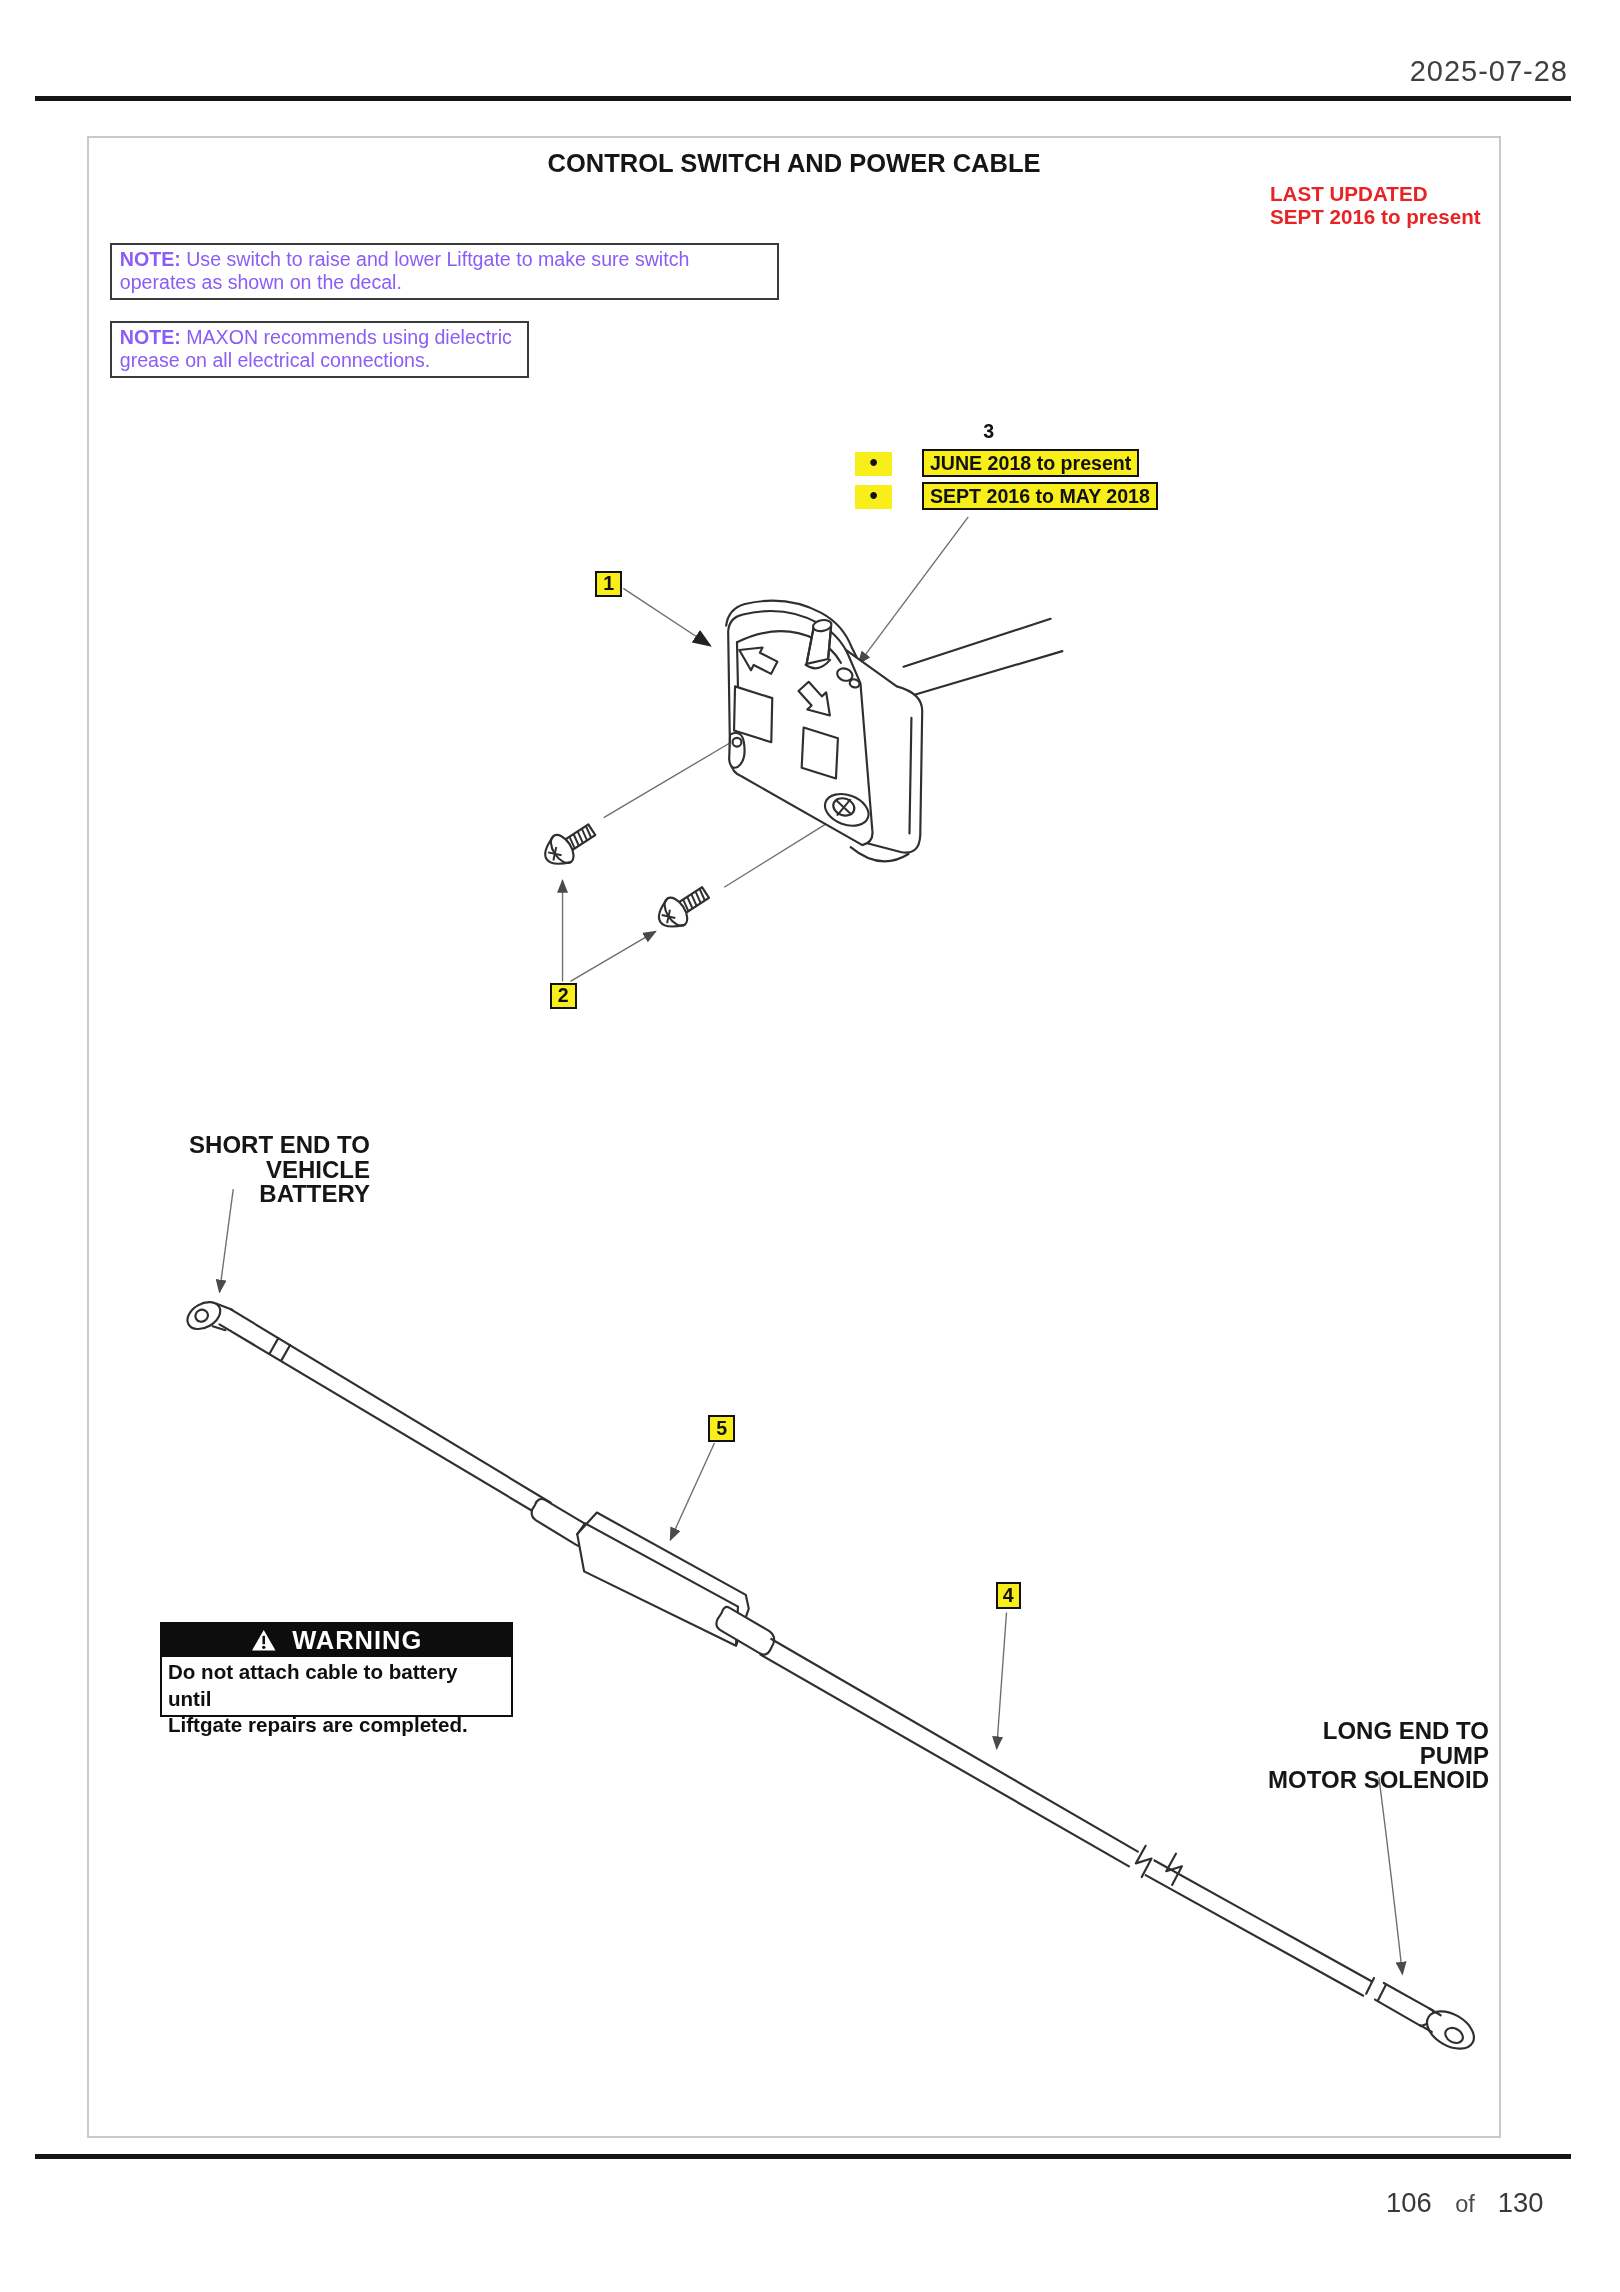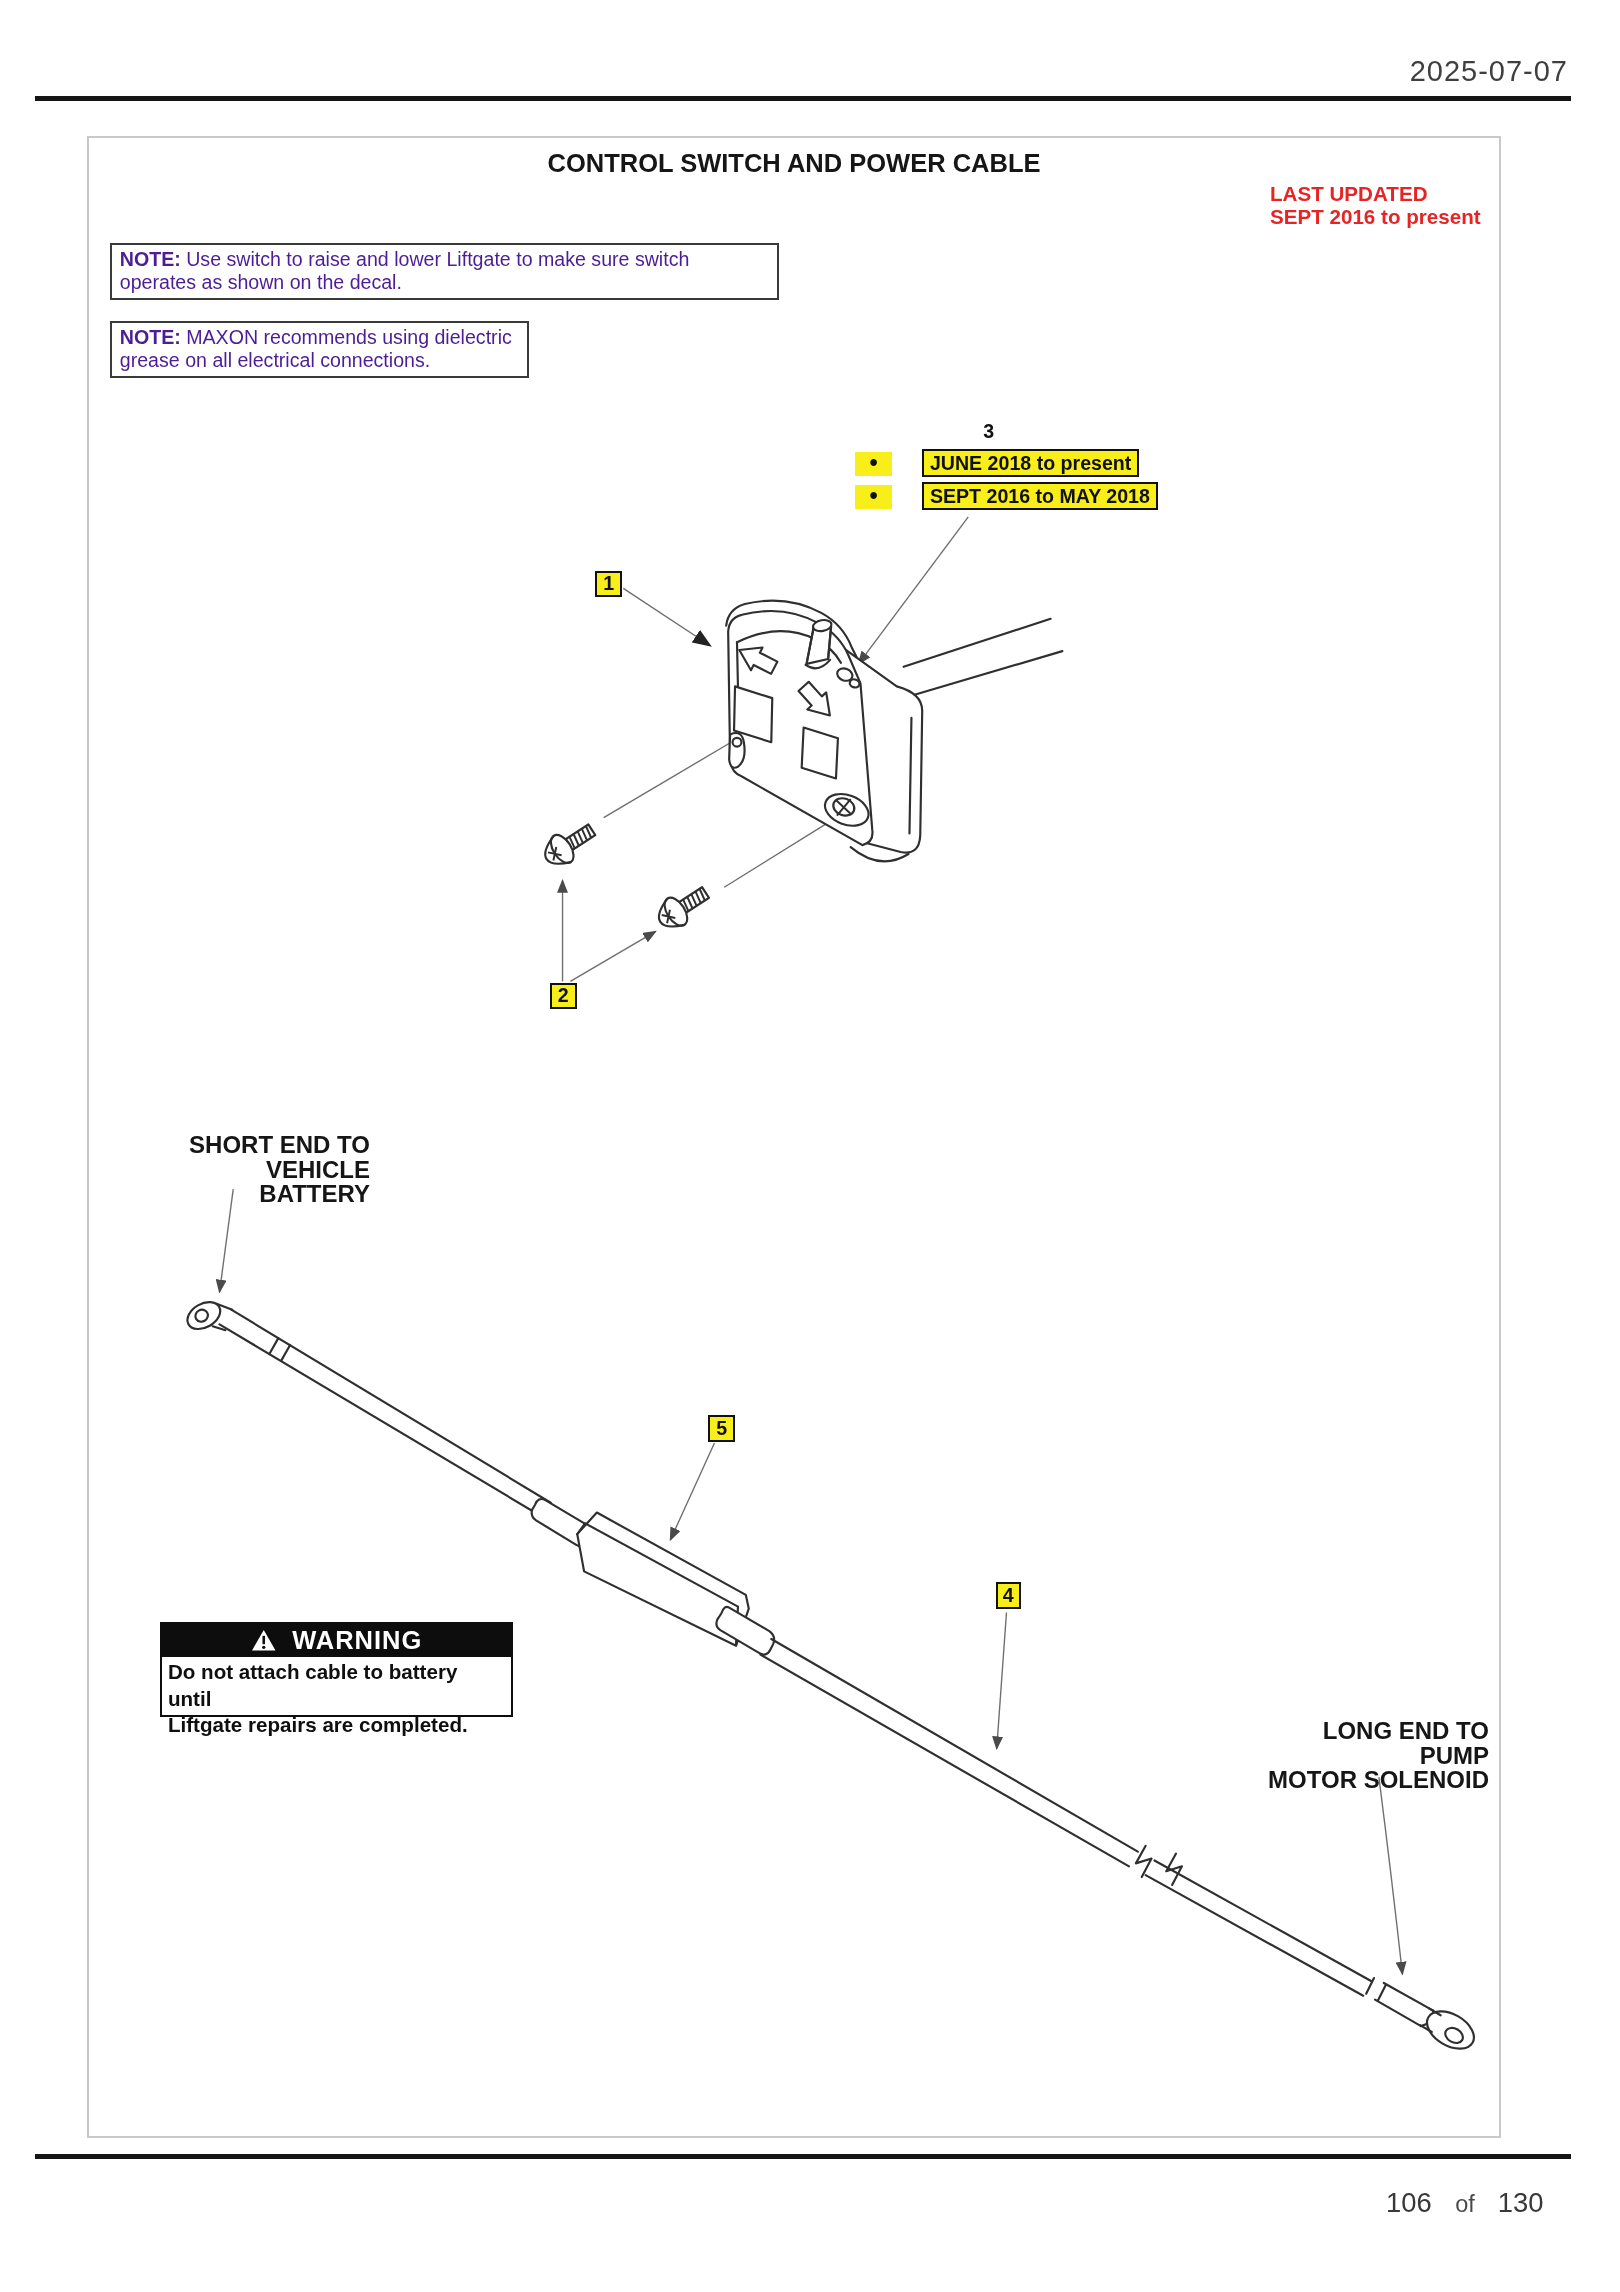--- a/index.html
+++ b/index.html
@@ -20,21 +20,21 @@
   .rule.top{top:96px;}
   .rule.bottom{top:2154px;}
   .footer{top:2187px;left:1386px;font-size:27.4px;color:#383838;white-space:nowrap;}
   .footer .of{font-size:23.5px;color:#4a4a4a;margin-left:23.5px;}
   .footer .total{margin-left:23px;}
   
   .content-box{left:87px;top:136px;width:1414px;height:2002px;border:2px solid #c9c9c9;background:#fff;}
   .fig-title{left:87px;top:149px;width:1414px;text-align:center;font-size:25.5px;font-weight:bold;color:#161616;}
   .last-updated{left:1270px;top:183px;font-size:20.6px;line-height:22.5px;font-weight:bold;color:var(--alert-red);}
   
-  .note{border:2px solid #3a3a3a;background:#fff;font-size:19.6px;line-height:23.5px;padding:2.9px 7.8px;color:#4c1d95;}
+  .note{border:2px solid #3a3a3a;background:#fff;font-size:19.6px;line-height:23.5px;padding:2.9px 7.8px;color:#8b5cf6;}
   .note .lbl{font-weight:bold;}
   .note .l2{}
   .note1{left:110px;top:243px;width:669px;height:57px;}
   .note2{left:110px;top:321px;width:419px;height:57px;}
   
   .item3-num{left:978px;top:420px;width:21.6px;text-align:center;font-size:19.6px;font-weight:bold;}
   .bullet-chip{width:37px;height:23.5px;background:var(--highlight);display:flex;align-items:center;justify-content:center;
     font-size:23.5px;font-weight:bold;line-height:23.5px;}
   .opt-box{position:absolute;left:36px;top:-2.9px;background:var(--highlight);border:2px solid #111;
     font-size:19.6px;font-weight:bold;line-height:22.5px;padding:0 5.9px;white-space:nowrap;height:28px;display:flex;align-items:center;margin-left:31px;}
@@ -60,21 +60,21 @@
   
   svg.art{position:absolute;left:0;top:0;pointer-events:none;}
   .ln{stroke:var(--line-art);stroke-width:2.2;fill:none;stroke-linejoin:round;stroke-linecap:round;}
   .lnf{stroke:var(--line-art);stroke-width:2.2;fill:#fff;stroke-linejoin:round;}
   .thin{stroke:#6e6e6e;stroke-width:1.4;fill:none;}
   .xln{stroke:var(--line-art);stroke-width:2;fill:none;}
 </style>
 </head>
 <body>
 
-<div class="abs page-date">2025-07-07</div>
+<div class="abs page-date">2025-07-28</div>
 <div class="abs rule top"></div>
 <div class="abs content-box"></div>
 
 <div class="abs fig-title">CONTROL SWITCH AND POWER CABLE</div>
 <div class="abs last-updated">
   <div>LAST UPDATED</div>
   <div>SEPT 2016 to present</div>
 </div>
 
 <div class="abs note note1">

